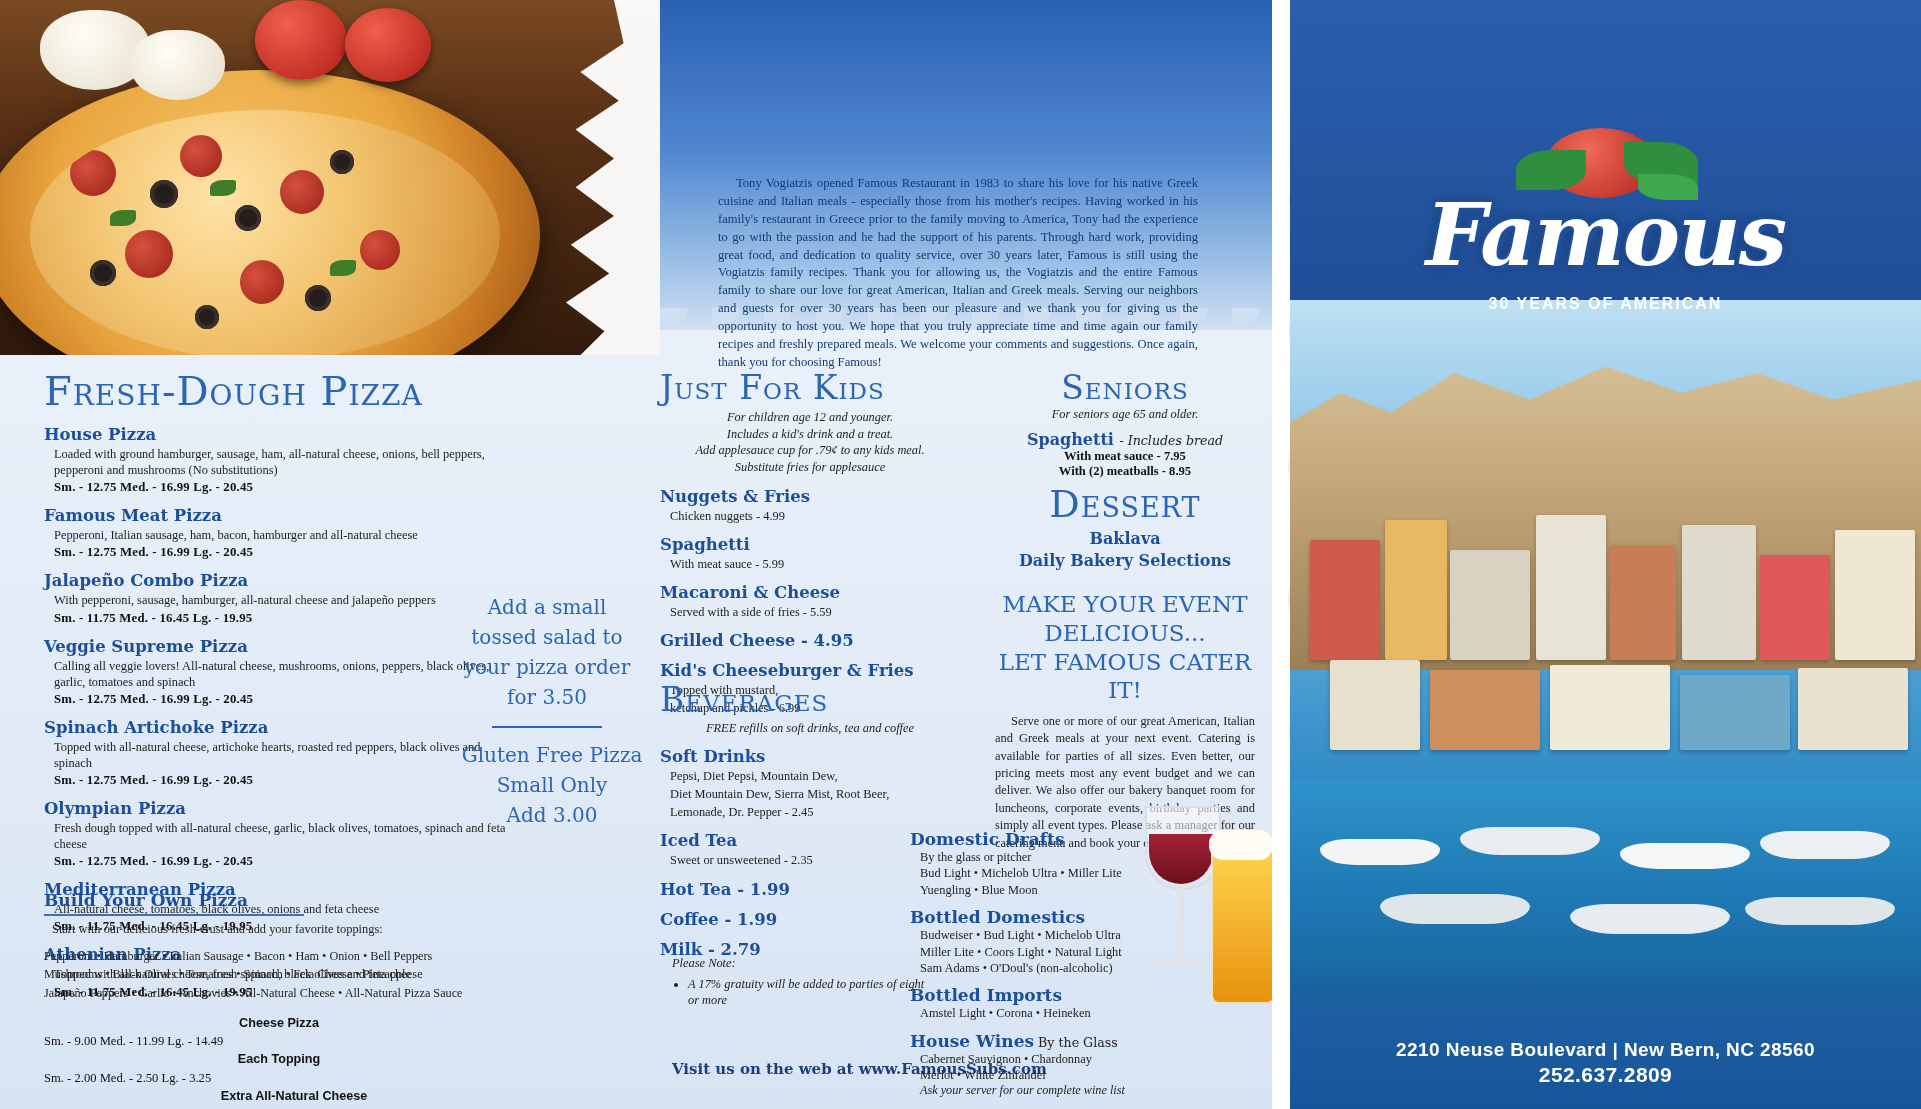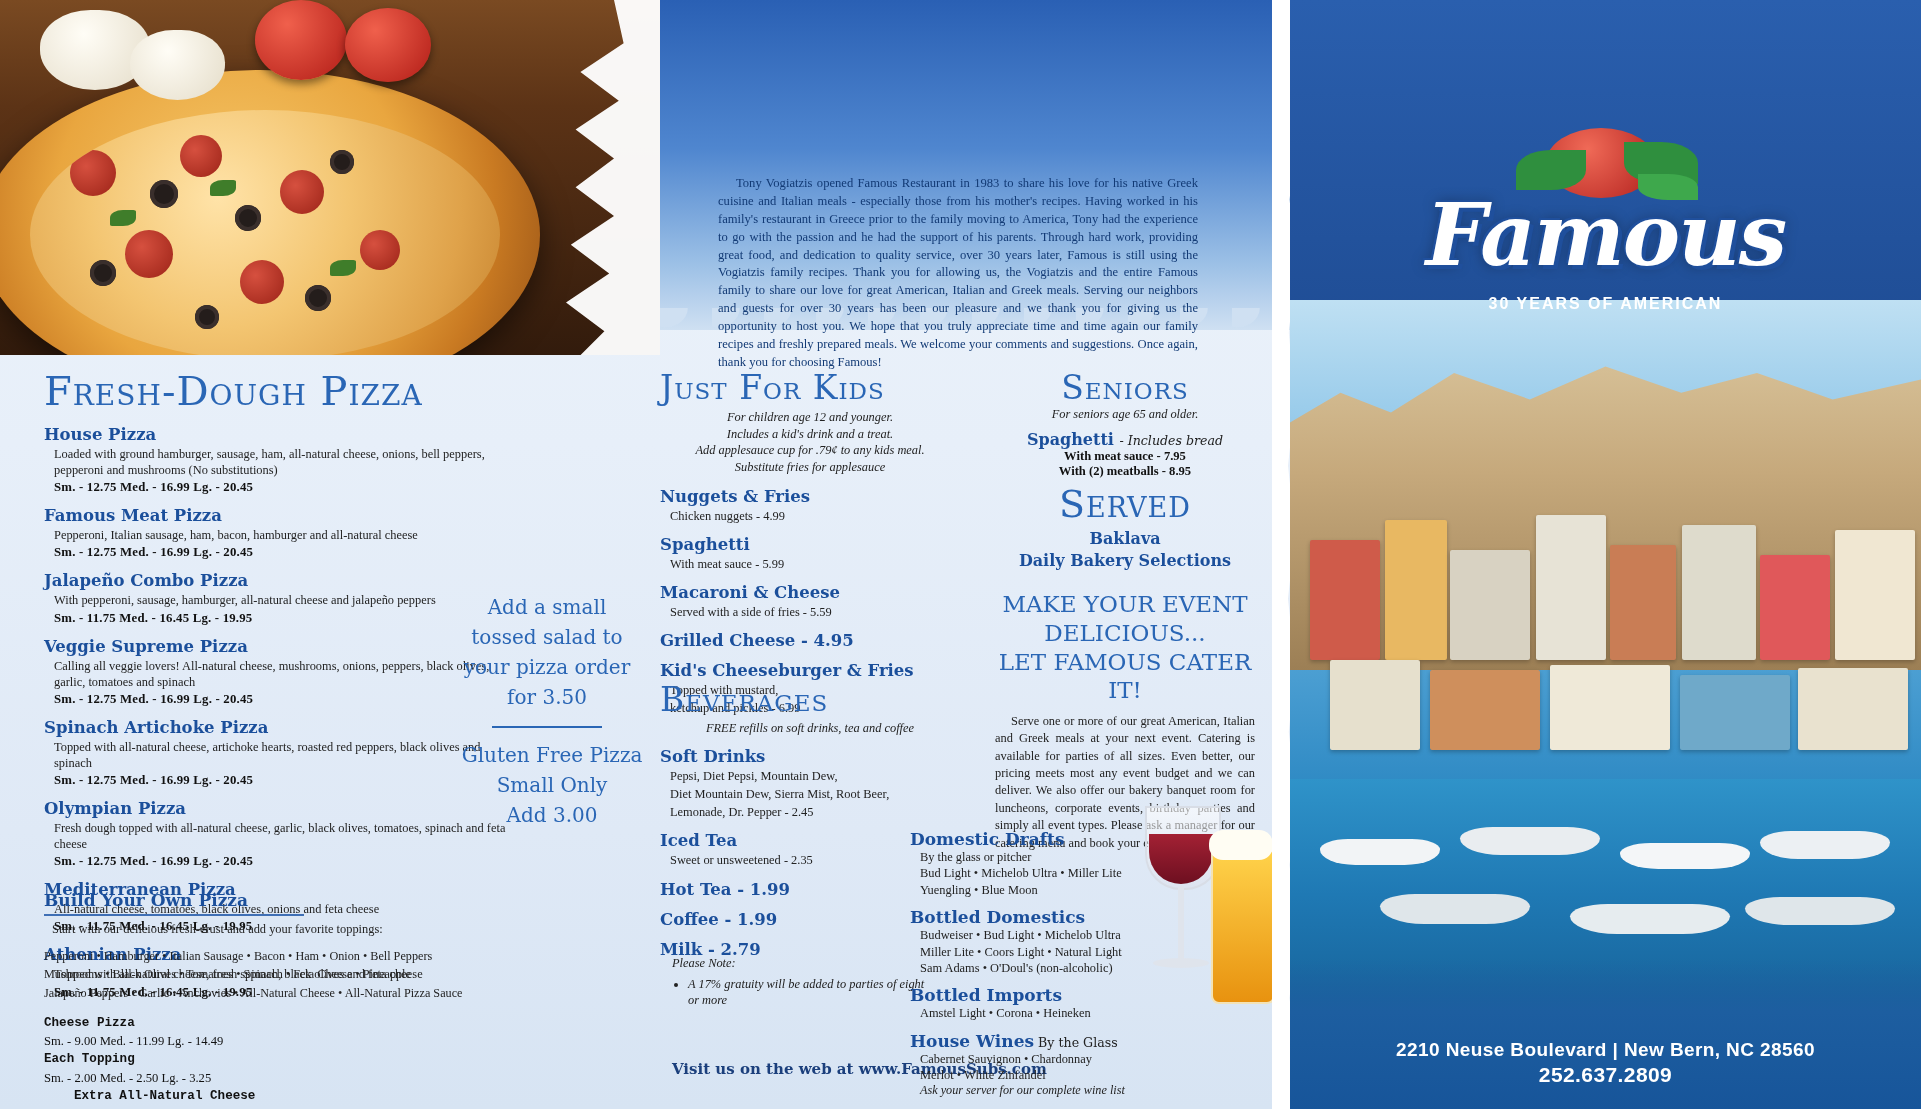--- a/index.html
+++ b/index.html
@@ -101,21 +101,21 @@
   
   .col-pizza{position:absolute;left:44px;top:368px;width:470px;}
   .col-pizza .sec-h{font-size:40px;}
   .pz-item{margin-top:11px;}
   .byo{position:absolute;left:44px;top:890px;width:470px;}
   .byo-top{font-family:"DejaVu Serif",serif;color:#1b4f9b;font-weight:bold;font-size:17px;}
   .byo-line{border-top:2px solid #3f6fb5;width:260px;margin:4px 0 6px 0;}
   .byo-sub{font-size:12.4px;color:#222;margin:2px 0 0 8px;}
   .byo-tops{font-size:12.2px;color:#222;line-height:1.5;margin-top:10px;}
   .byo-prices{margin-top:12px;font-size:12.6px;color:#111;line-height:1.45;}
-  .byo-prices b{font-family:Liberation Mono, monospace;}
+  .byo-prices b{font-family:Liberation Sans, sans-serif;text-align:center;}
 
   
   .promo{position:absolute;left:452px;top:592px;width:190px;text-align:center;color:#2a66b5;
     font-family:"DejaVu Serif",serif;font-size:20px;line-height:1.5;}
   .promo .rule{border-top:2px solid #2a66b5;width:110px;margin:14px auto;}
   .promo2{position:absolute;left:452px;top:740px;width:200px;text-align:center;color:#2a66b5;
     font-family:"DejaVu Serif",serif;font-size:20px;line-height:1.5;}
 
   
   .col-kids{position:absolute;left:660px;top:368px;width:300px;}
@@ -352,21 +352,21 @@
     <div class="sen-note">For seniors age 65 and older.</div>
     <div class="sen-item">
       <span>Spaghetti</span>
       <span class="reg">- Includes bread</span>
     </div>
     <div class="sen-sub">With meat sauce - 7.95</div>
     <div class="sen-sub">With (2) meatballs - 8.95</div>
   </div>
 
   <div class="col-des">
-    <div class="sec-h">Served</div>
+    <div class="sec-h">Dessert</div>
     <div class="des-i">Baklava</div>
     <div class="des-i">Daily Bakery Selections</div>
   </div>
 
   <div class="col-cater">
     <div class="cater-h">
       <div>MAKE YOUR EVENT</div>
       <div>DELICIOUS...</div>
       <div>LET FAMOUS CATER IT!</div>
     </div>

